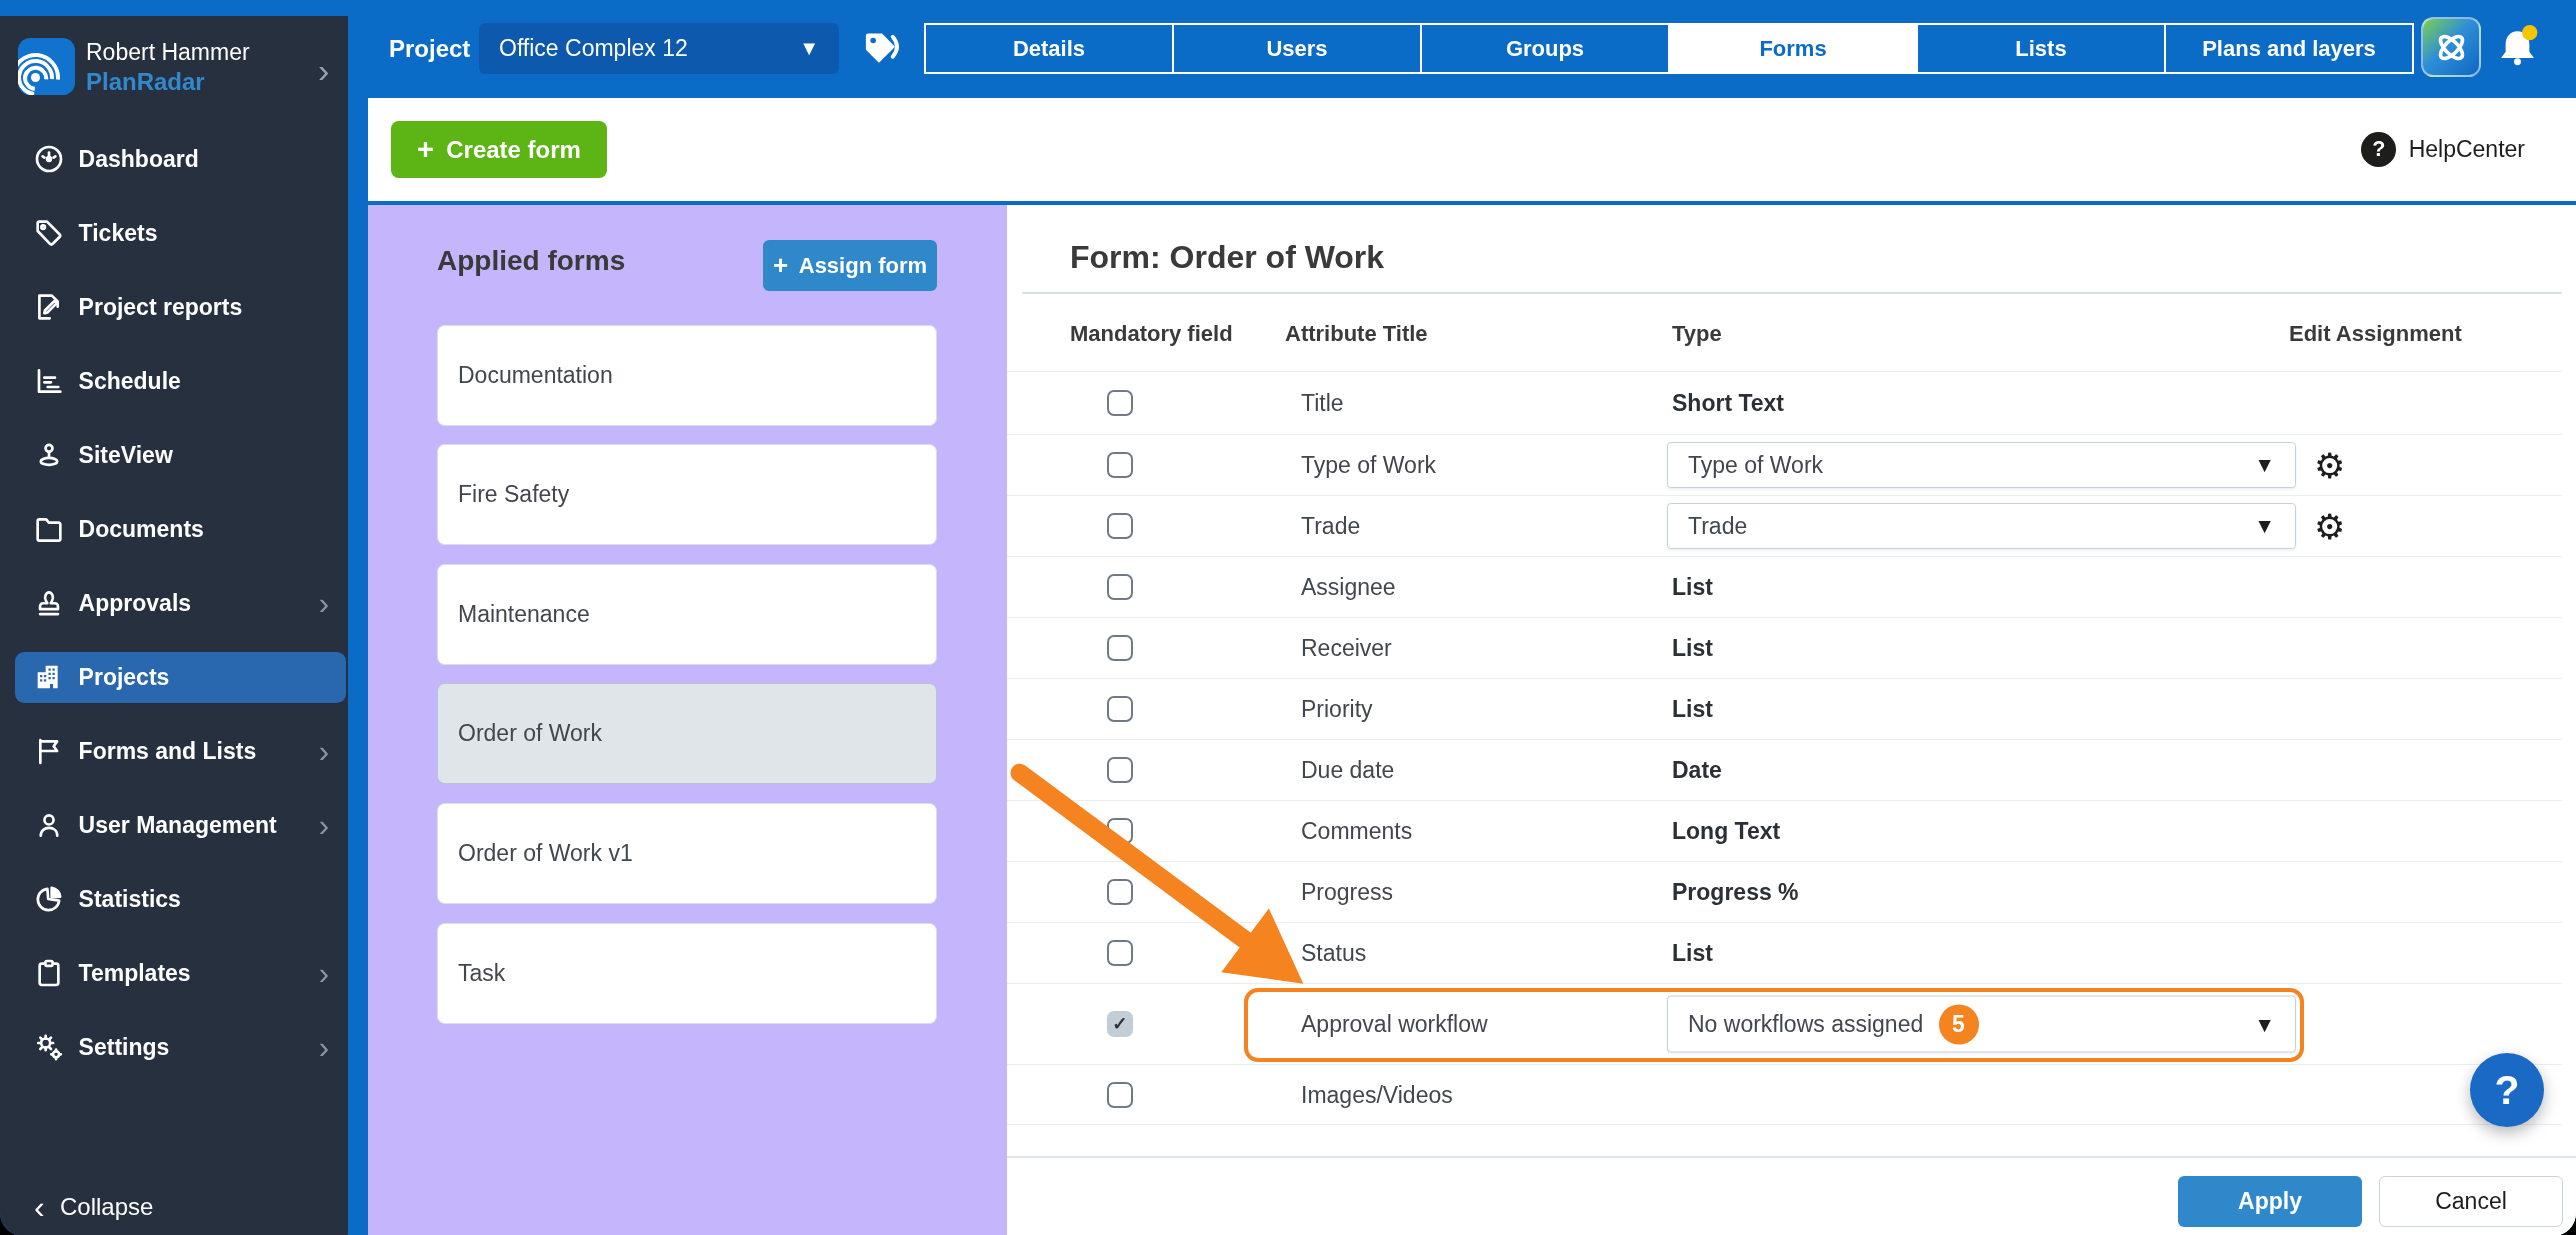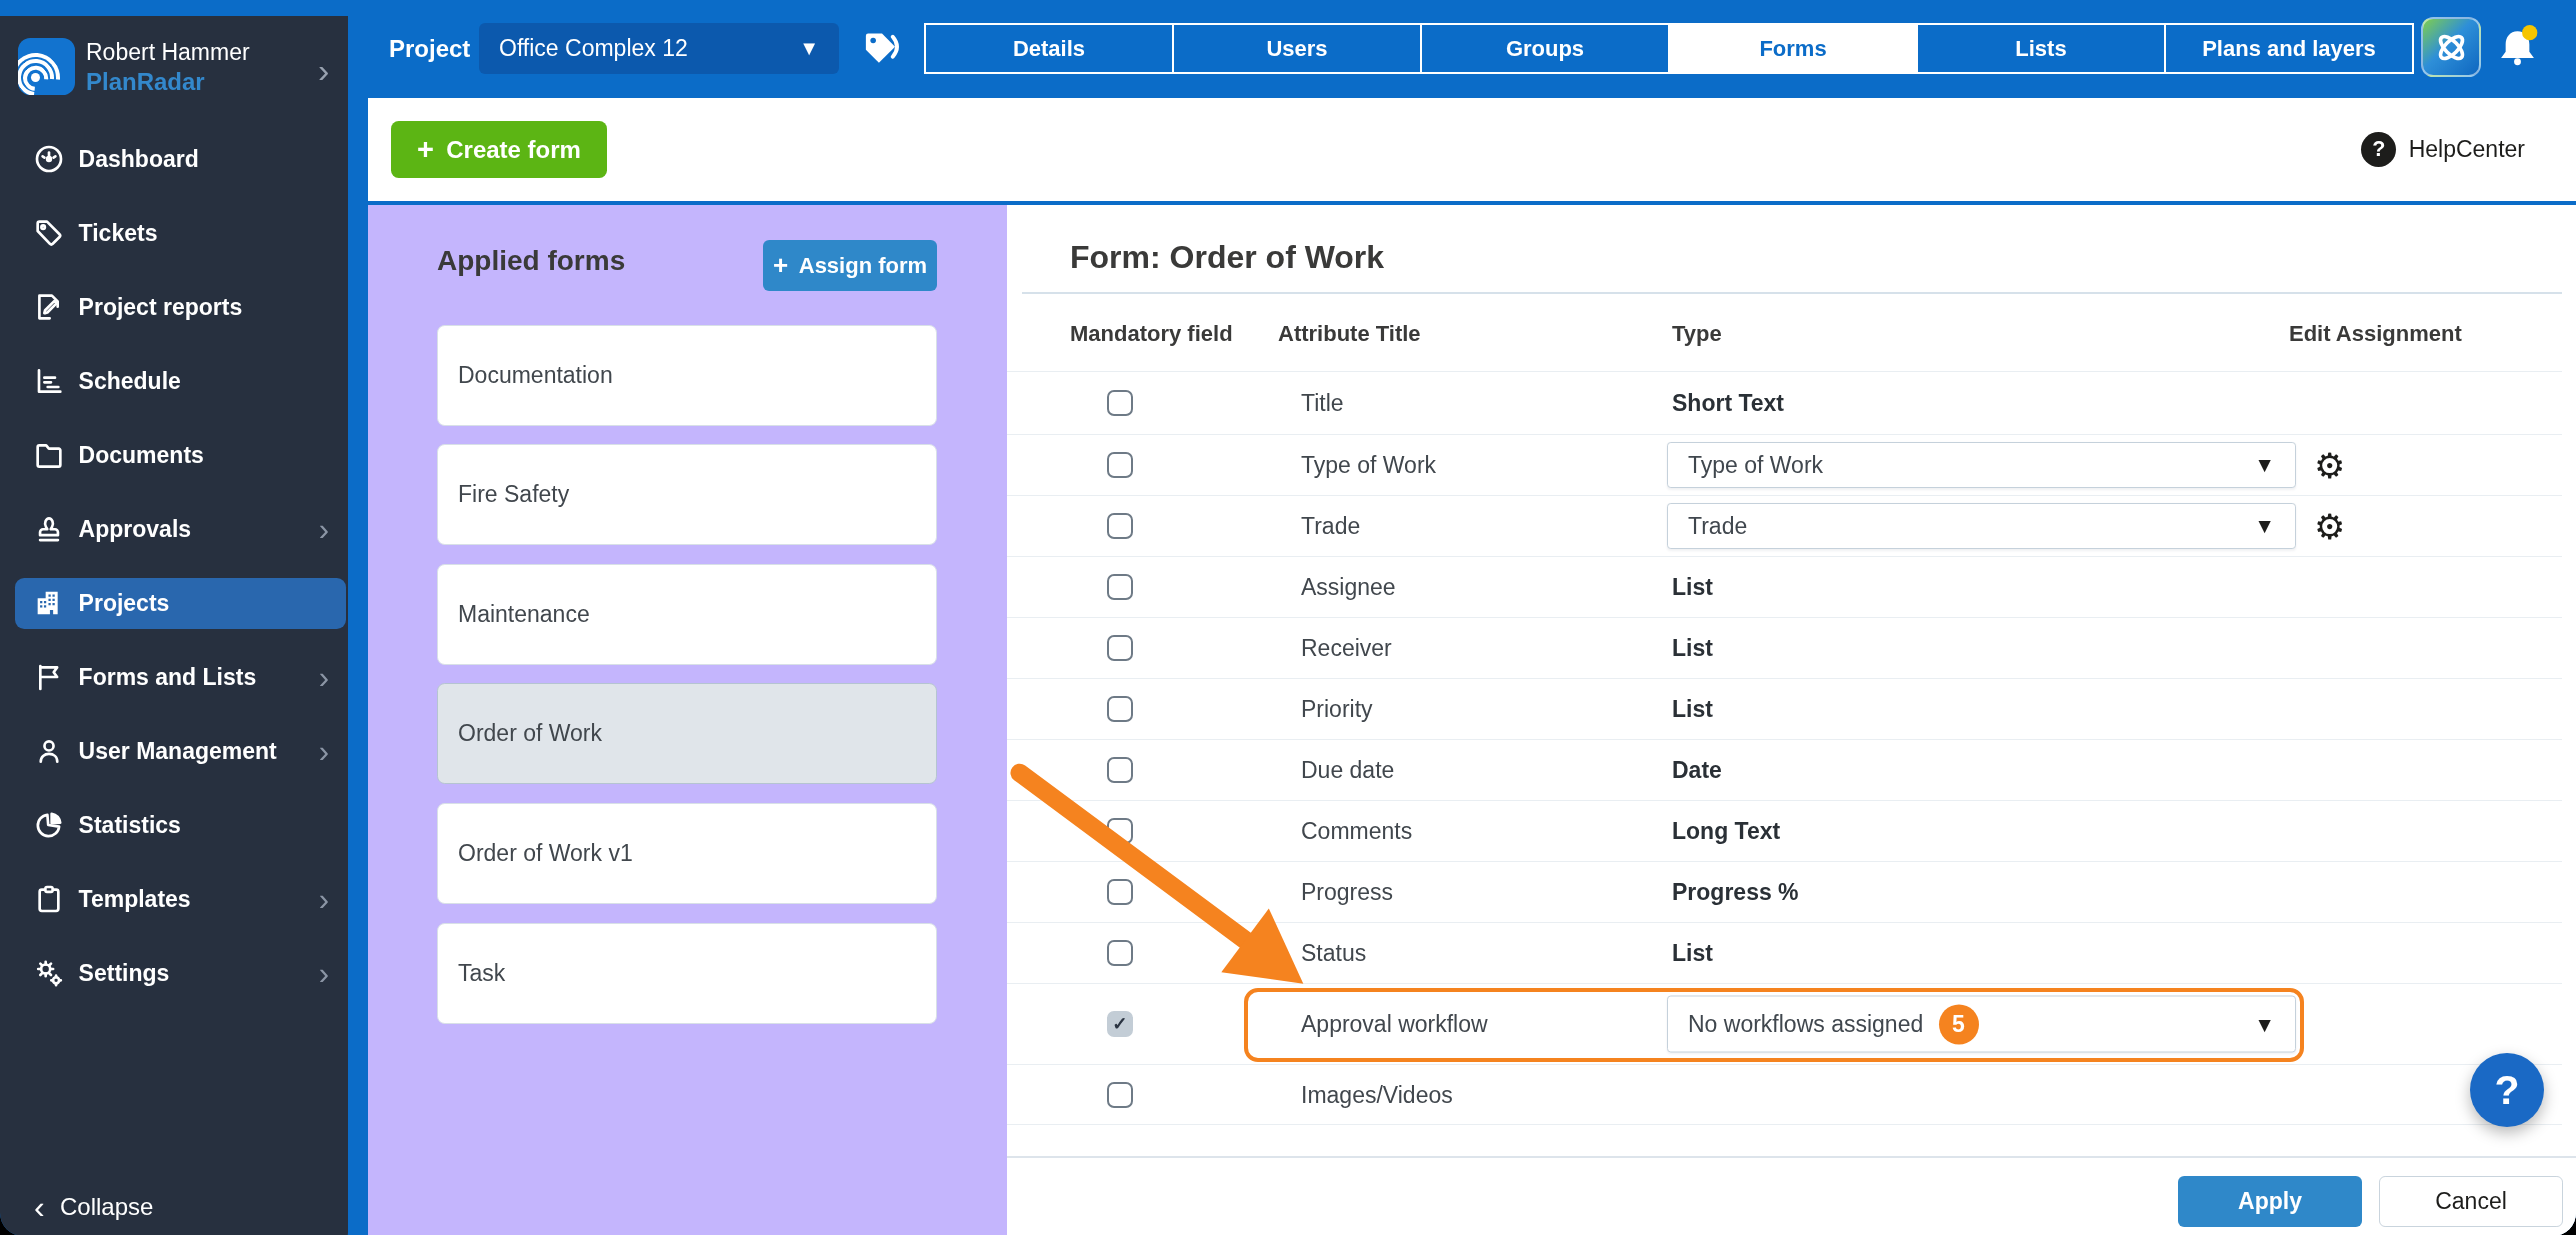--- a/index.html
+++ b/index.html
@@ -56,21 +56,21 @@
   .assign-btn .plus{font-size:26px;}
   .card{position:absolute;left:69px;width:500px;height:101px;background:#fff;border:1.5px solid #d8e0e7;border-radius:7.7px;display:flex;align-items:center;padding-left:20px;font-size:23px;color:#41474d;cursor:pointer;}
   .card.selected{background:#e0e5ea;border-color:#b5c4d1;}
 
   
   .main-panel{position:absolute;left:1007px;top:205px;right:0;bottom:0;background:#fff;}
   .main-title{position:absolute;left:63px;top:34px;font-size:32px;font-weight:bold;color:#3a3a39;}
   .title-divider{position:absolute;left:15.3px;right:14px;top:87px;height:2.3px;background:#d6e1ea;}
   .thead{position:absolute;left:0;right:0;top:113px;height:31px;font-size:22px;font-weight:bold;color:#3a3a39;}
   .th{position:absolute;top:0;height:31px;display:flex;align-items:center;}
-  .th.c0{left:63px;} .th.c1{left:271px;text-align:right;} .th.c2{left:665px;} .th.c3{left:1282px;}
+  .th.c0{left:63px;} .th.c1{left:278px;text-align:right;} .th.c2{left:665px;} .th.c3{left:1282px;}
   .rows{position:absolute;left:0;right:14px;top:166px;}
   .row{position:relative;height:61px;border-top:1.5px solid #e9eef2;}
   .row.first{height:63px;}
   .row.tall{height:81px;}
   .row.last{border-bottom:1.5px solid #e9eef2;}
   .cbx{position:absolute;left:100px;top:50%;transform:translateY(-50%);width:26px;height:26px;background:#fff;border:2.3px solid #6e7a86;border-radius:7px;cursor:pointer;}
   .cbx.checked{background:#c3cdd6;border-color:#c3cdd6;display:flex;align-items:center;justify-content:center;color:#2b3442;font-size:18.4px;font-weight:bold;}
   .attr{position:absolute;left:294px;top:50%;transform:translateY(-50%);font-size:23px;color:#41474d;white-space:nowrap;}
   .typetxt{position:absolute;left:665px;top:50%;transform:translateY(-50%);font-size:23px;font-weight:bold;color:#2a3036;white-space:nowrap;}
   .dd{position:absolute;left:660px;top:50%;transform:translateY(-50%);width:629px;height:46px;background:#fff;border:1.5px solid #c5d1db;border-radius:3.8px;display:flex;align-items:center;padding:0 20px;gap:15.3px;cursor:pointer;box-shadow:0 1.5px 2.3px rgba(60,80,100,.08);}
@@ -316,20 +316,32 @@
                 <path d="M8.5 9.5 h8 M8.5 13 h5 M11 16.5 h8"></path>
               </svg>
             </span>
             <span class="nav-label">Schedule</span>
           </div>
         </div>
         <div class="nav-item">
           <div class="nav-inner">
             <span class="nav-icon">
               <svg viewBox="0 0 24 24" fill="none" stroke="#fff" stroke-width="2" stroke-linecap="round" stroke-linejoin="round">
+                <circle cx="12" cy="7" r="2.6"></circle>
+                <path d="M12 9.8 v4"></path>
+                <ellipse cx="12" cy="16.8" rx="6.2" ry="2.6"></ellipse>
+              </svg>
+            </span>
+            <span class="nav-label">SiteView</span>
+          </div>
+        </div>
+        <div class="nav-item">
+          <div class="nav-inner">
+            <span class="nav-icon">
+              <svg viewBox="0 0 24 24" fill="none" stroke="#fff" stroke-width="2" stroke-linecap="round" stroke-linejoin="round">
                 <path d="M3.5 19.5 V6 a1.2 1.2 0 0 1 1.2-1.2 h5.2 l2 2.4 h7.4 a1.2 1.2 0 0 1 1.2 1.2 v11.1 a1.2 1.2 0 0 1 -1.2 1.2 H4.7 a1.2 1.2 0 0 1 -1.2-1.2 z"></path>
               </svg>
             </span>
             <span class="nav-label">Documents</span>
           </div>
         </div>
         <div class="nav-item">
           <div class="nav-inner">
             <span class="nav-icon">
               <svg viewBox="0 0 24 24" fill="none" stroke="#fff" stroke-width="2" stroke-linecap="round" stroke-linejoin="round">

